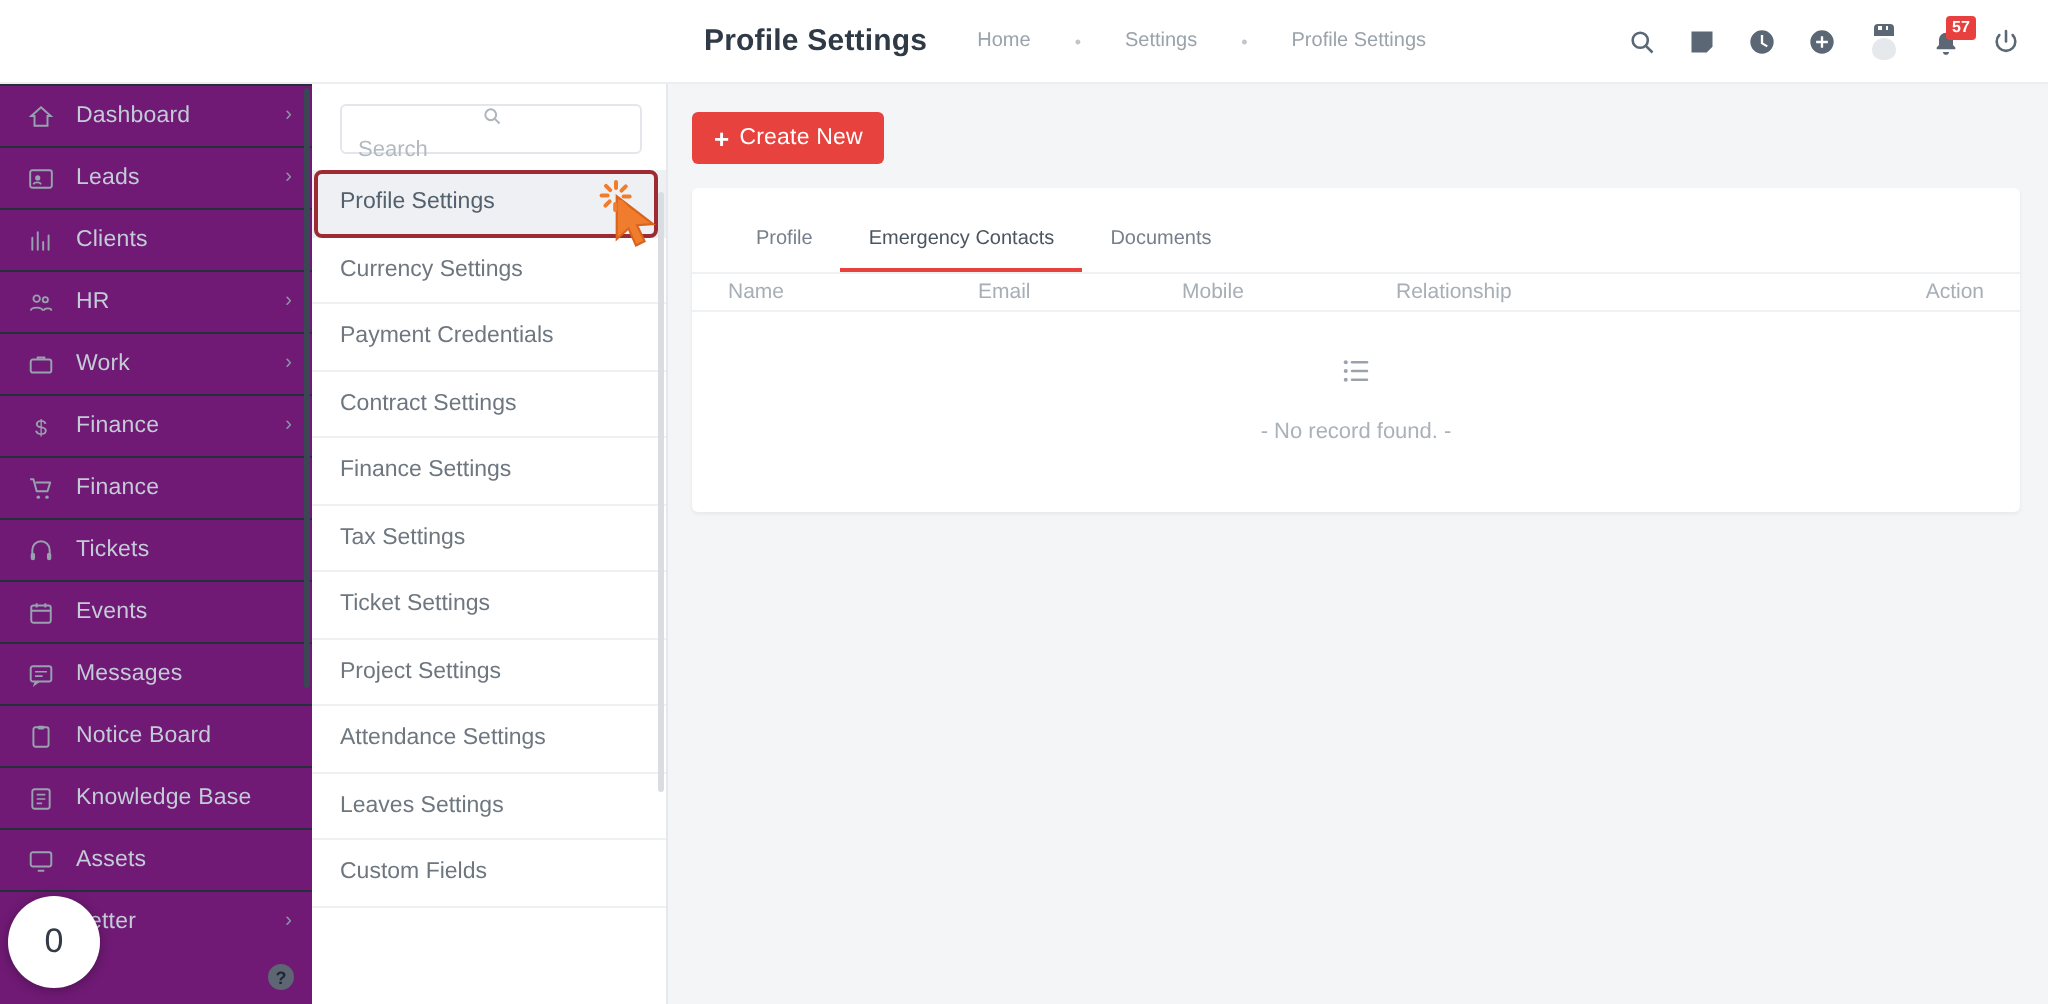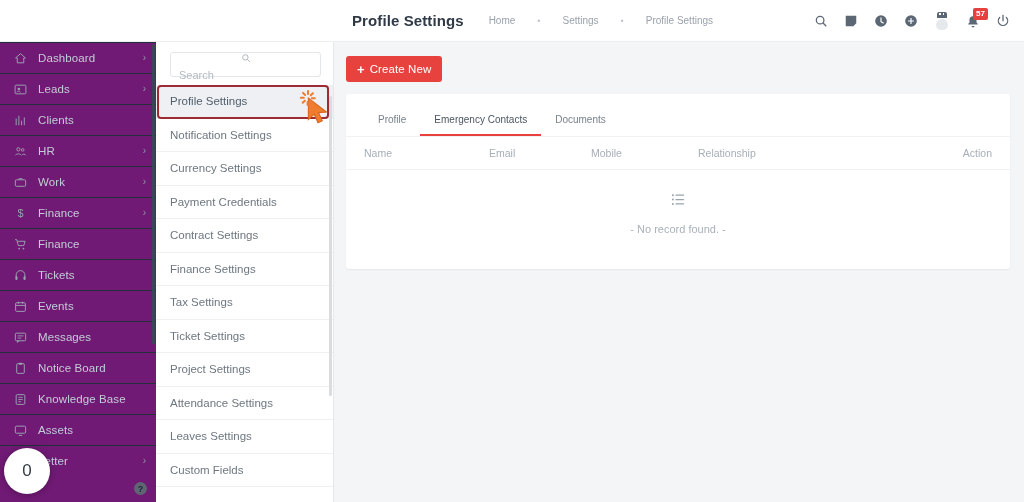--- a/index.html
+++ b/index.html
@@ -155,21 +155,21 @@
     font-size:10px; color:#77808a; padding:0 14px 11px; cursor:pointer;
     position:relative; line-height:1;
   }
   .tab.active { color:#4b5560; }
   .tab.active:after {
     content:""; position:absolute; left:0; right:0; bottom:0; height:2px; background:#e8423e;
   }
 
   .tbl-head {
     display:flex; border-top:1px solid #f0f1f3; border-bottom:1px solid #f0f1f3;
-    height:34px; align-items:center; padding:0 18px; font-size:10.5px; color:#a7aeb6;
+    height:20px; align-items:center; padding:0 18px; font-size:10.5px; color:#a7aeb6;
   }
   .tbl-head .c1 { width:125px; }
   .tbl-head .c2 { width:102px; }
   .tbl-head .c3 { width:107px; }
   .tbl-head .c4 { flex:1; }
   .tbl-head .c5 { width:40px; text-align:right; }
 
   .empty { padding:22px 0 34px; text-align:center; }
   .empty svg { width:15px; height:15px; color:#9aa3ad; }
   .empty-text { margin-top:12px; font-size:11px; color:#aab1b9; }
@@ -344,21 +344,20 @@
         <svg viewBox="0 0 24 24" fill="none" stroke="currentColor" stroke-width="2.4">
           <circle cx="10.5" cy="10.5" r="6.5"></circle>
             <line x1="15.5" y1="15.5" x2="21" y2="21"></line>
         </svg>
         <input type="text" placeholder="Search" style="">
       </div>
     </div>
     <div class="set-list" id="set-list">
       <div class="hl-box"></div>
     <div class="set-item active">Profile Settings</div>
-        <div class="set-item">Notification Settings</div>
         <div class="set-item">Currency Settings</div>
         <div class="set-item">Payment Credentials</div>
         <div class="set-item">Contract Settings</div>
         <div class="set-item">Finance Settings</div>
         <div class="set-item">Tax Settings</div>
         <div class="set-item">Ticket Settings</div>
         <div class="set-item">Project Settings</div>
         <div class="set-item">Attendance Settings</div>
         <div class="set-item">Leaves Settings</div>
         <div class="set-item">Custom Fields</div>

